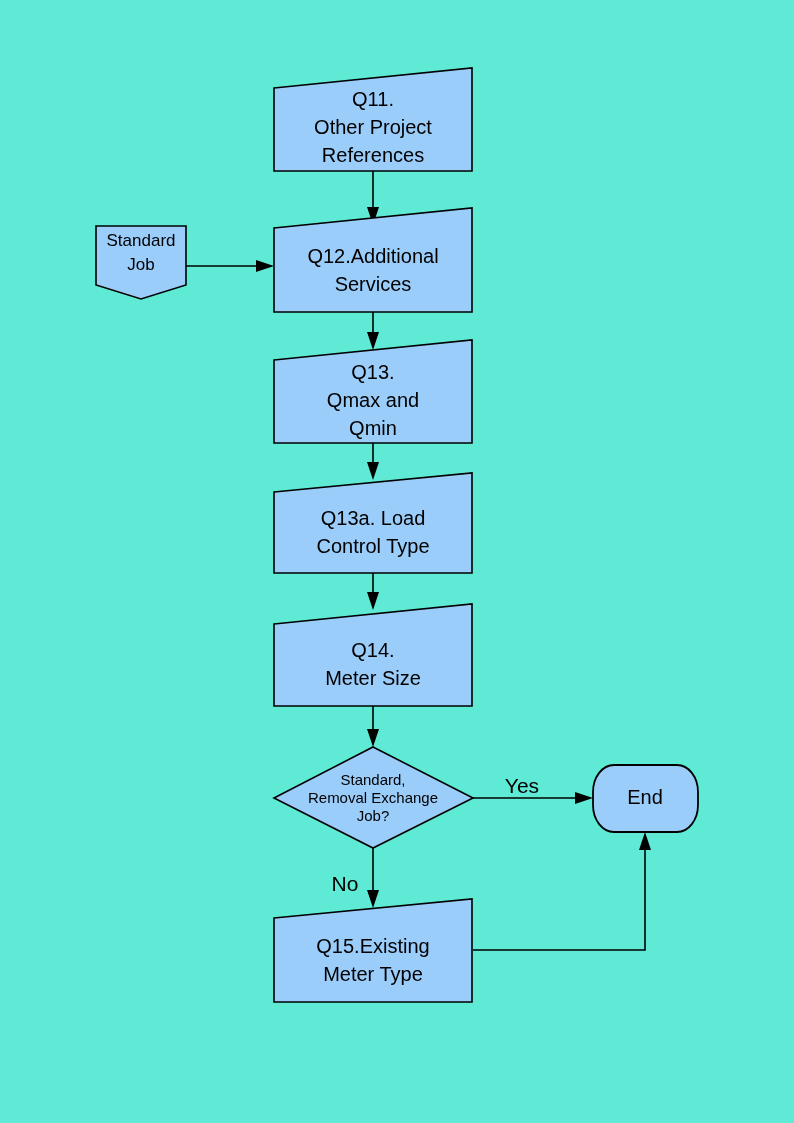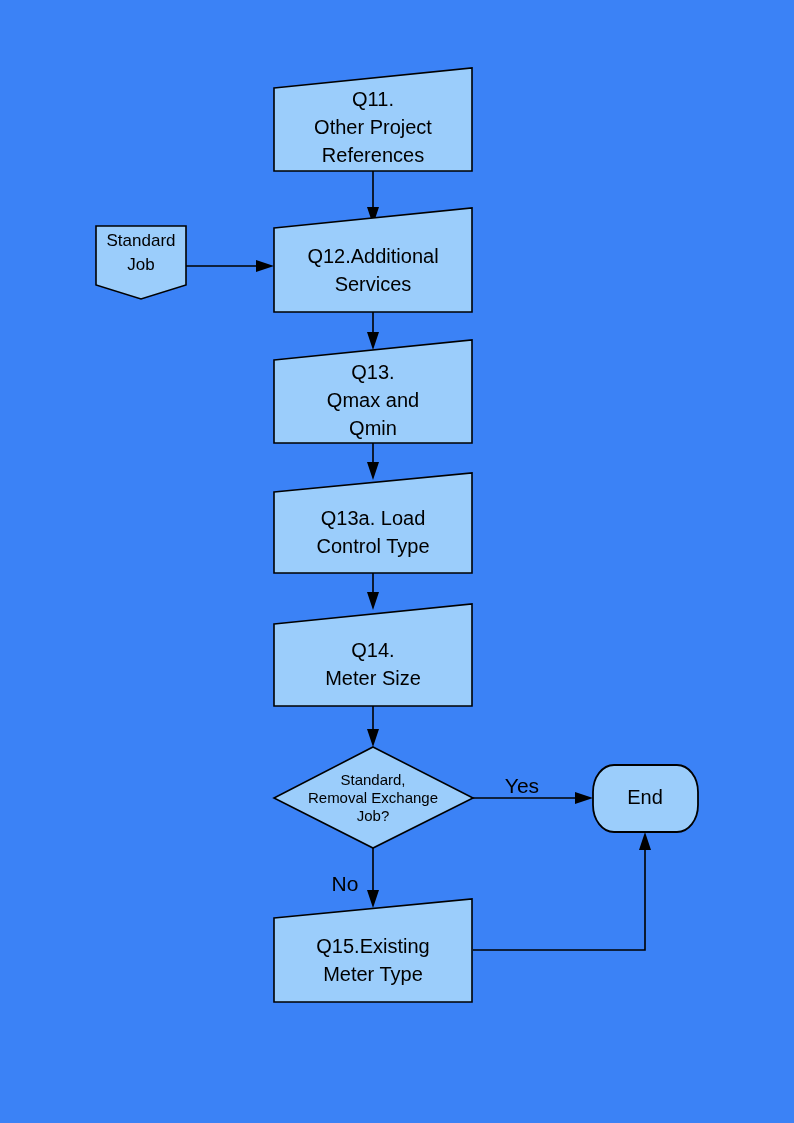--- a/index.html
+++ b/index.html
@@ -10,21 +10,21 @@
   body {
     width: 794px;
     height: 1123px;
     font-family: "Liberation Sans", sans-serif;
     overflow: hidden;
   }
   #flowchart-root {
     position: relative;
     width: 794px;
     height: 1123px;
-    background: #3b82f6;
+    background: #5eead4;
   }
   svg.chart-canvas {
     display: block;
     width: 794px;
     height: 1123px;
   }
   .node-shape {
     fill: #9BCDFB;
     stroke: #000000;
     stroke-width: 1.6;

